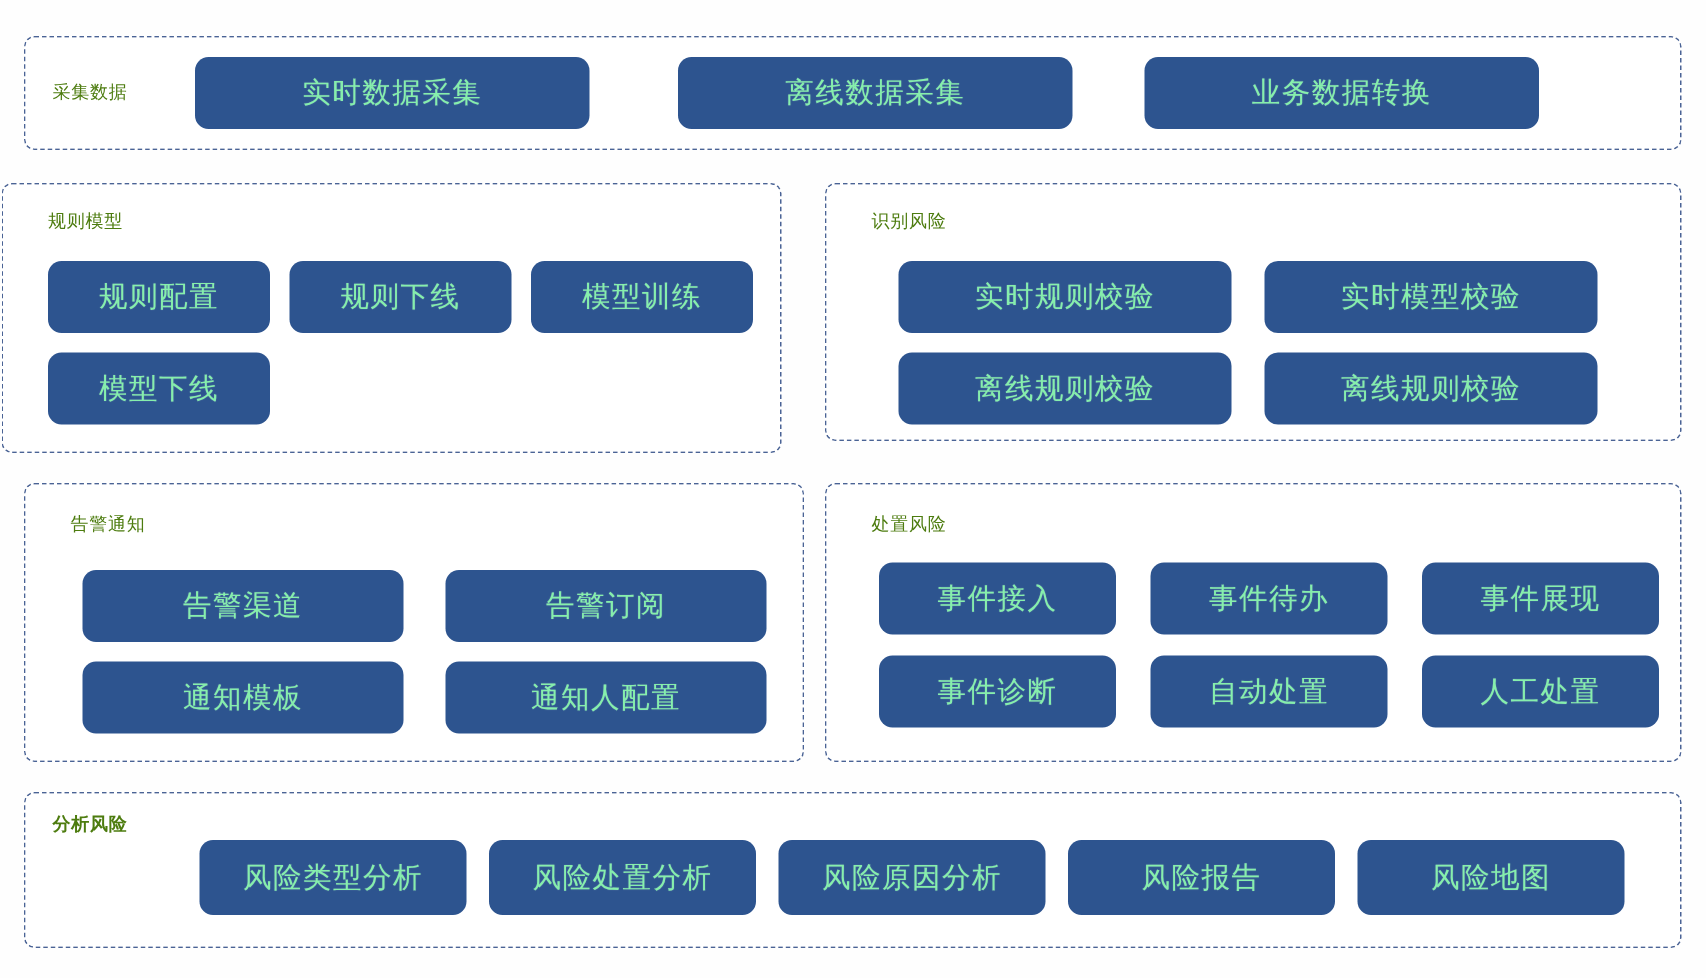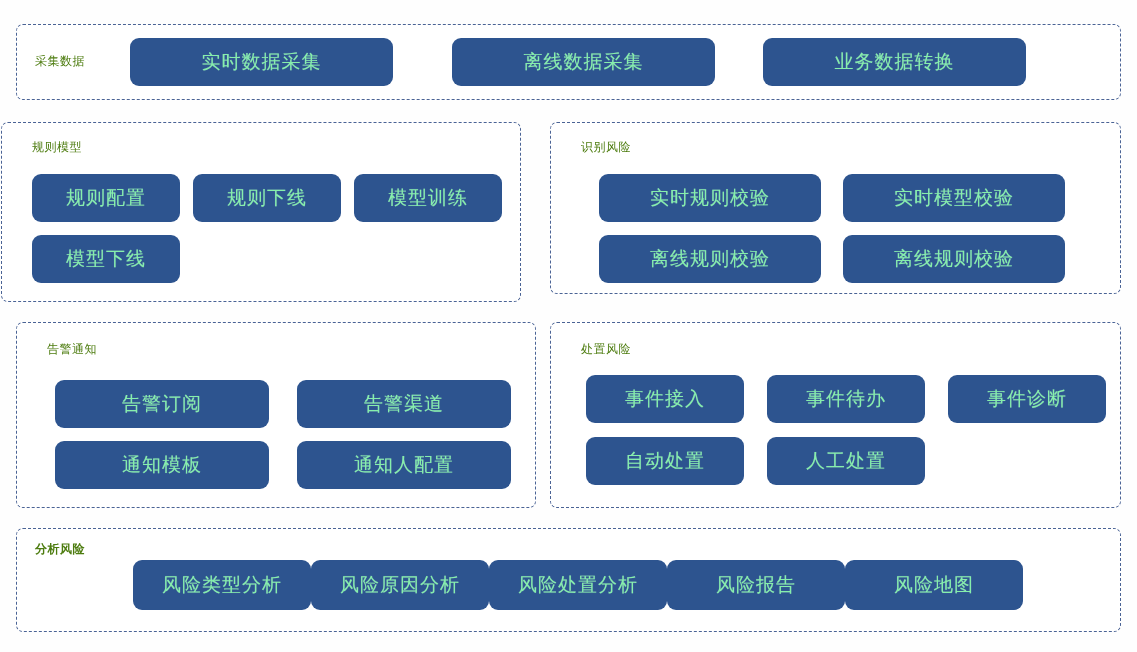--- a/index.html
+++ b/index.html
@@ -131,20 +131,21 @@
   #panel-analyse {
     left: 16px; top: 528px;
     width: 1105px; height: 104px;
   }
   #label-analyse { left: 18px; top: 14px; font-weight: bold; }
 
   #analyse-row {
     position: absolute;
     left: 116px; top: 31px;
     display: flex;
+    gap: 15px;
   }
   #analyse-row .btn {
     width: 178px;
     height: 50px;
   }
 </style>
 </head>
 <body>
 
 <div class="canvas">
@@ -174,42 +175,43 @@
       <div class="btn">实时规则校验</div>
       <div class="btn">实时模型校验</div>
       <div class="btn">离线规则校验</div>
       <div class="btn">离线规则校验</div>
     </div>
   </div>
 
   <div class="panel" id="panel-alert">
     <div class="panel-label" id="label-alert">告警通知</div>
     <div class="btn-grid" id="alert-grid">
+      <div class="btn">告警渠道</div>
       <div class="btn">告警订阅</div>
-      <div class="btn">告警渠道</div>
       <div class="btn">通知模板</div>
       <div class="btn">通知人配置</div>
     </div>
   </div>
 
   <div class="panel" id="panel-handle">
     <div class="panel-label" id="label-handle">处置风险</div>
     <div class="btn-grid" id="handle-grid">
       <div class="btn">事件接入</div>
       <div class="btn">事件待办</div>
+      <div class="btn">事件展现</div>
       <div class="btn">事件诊断</div>
       <div class="btn">自动处置</div>
       <div class="btn">人工处置</div>
     </div>
   </div>
 
   <div class="panel" id="panel-analyse">
     <div class="panel-label" id="label-analyse">分析风险</div>
     <div id="analyse-row">
       <div class="btn">风险类型分析</div>
+      <div class="btn">风险处置分析</div>
       <div class="btn">风险原因分析</div>
-      <div class="btn">风险处置分析</div>
       <div class="btn">风险报告</div>
       <div class="btn">风险地图</div>
     </div>
   </div>
 
 </div>
 
 </body></html>

